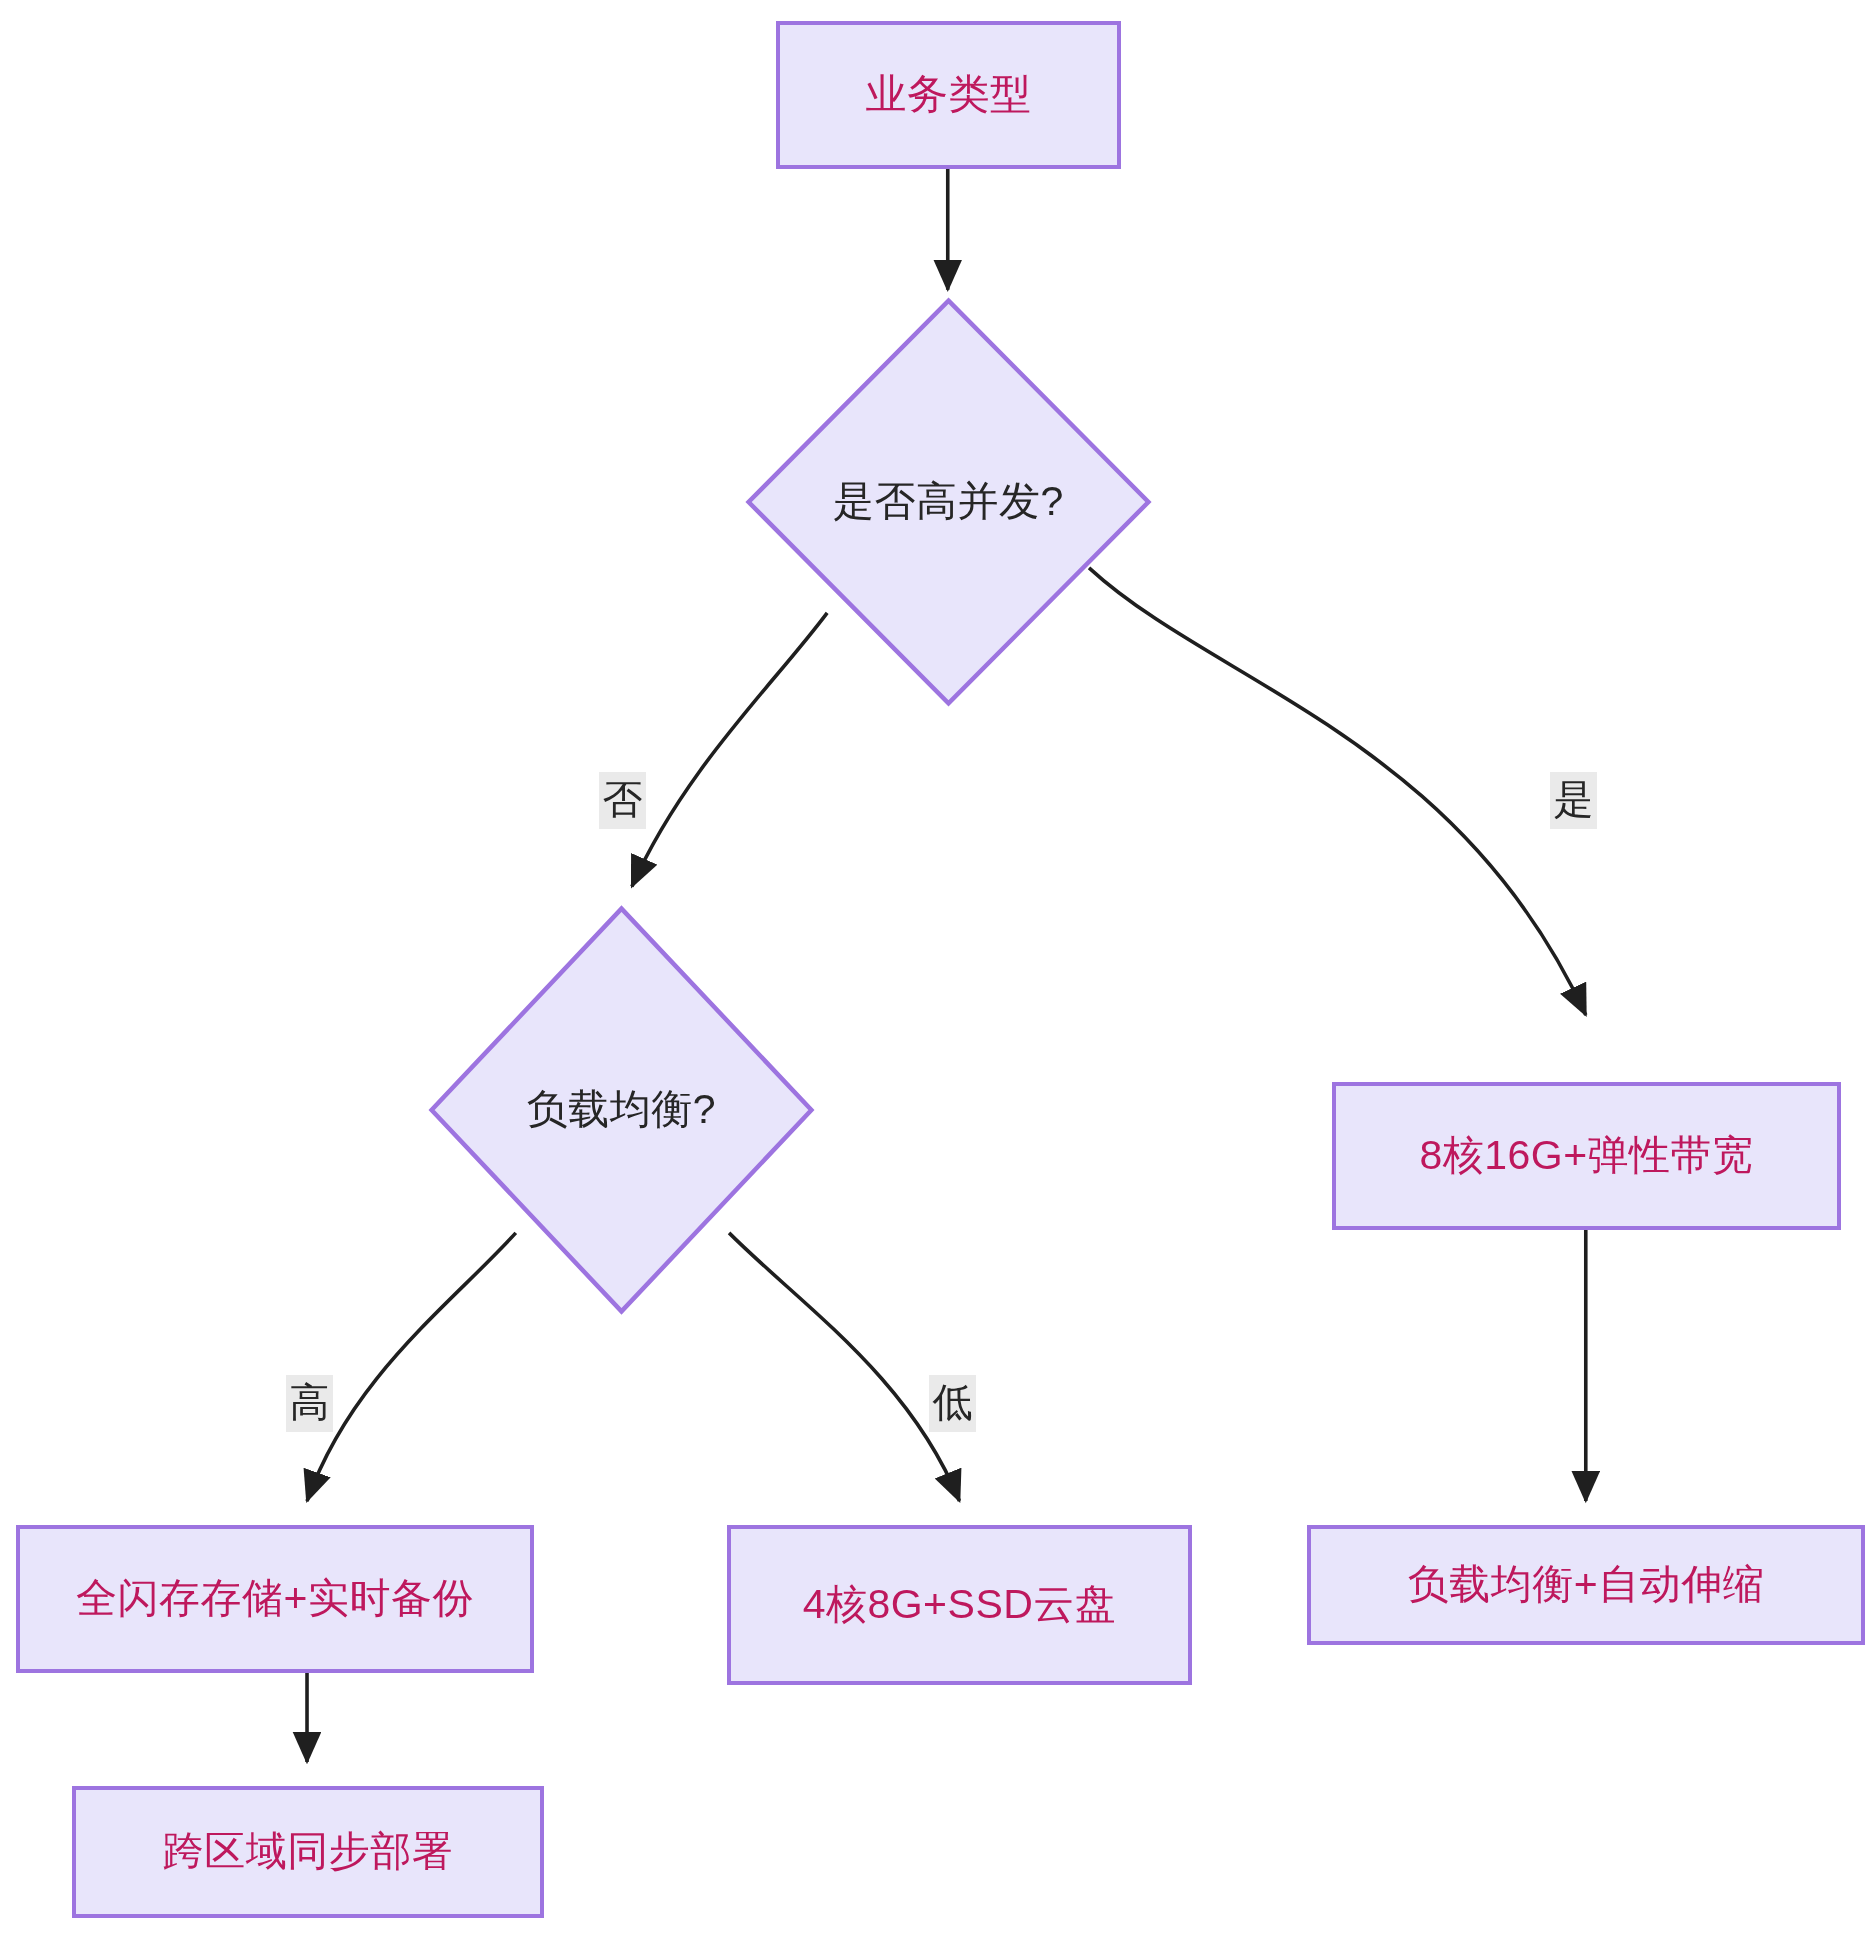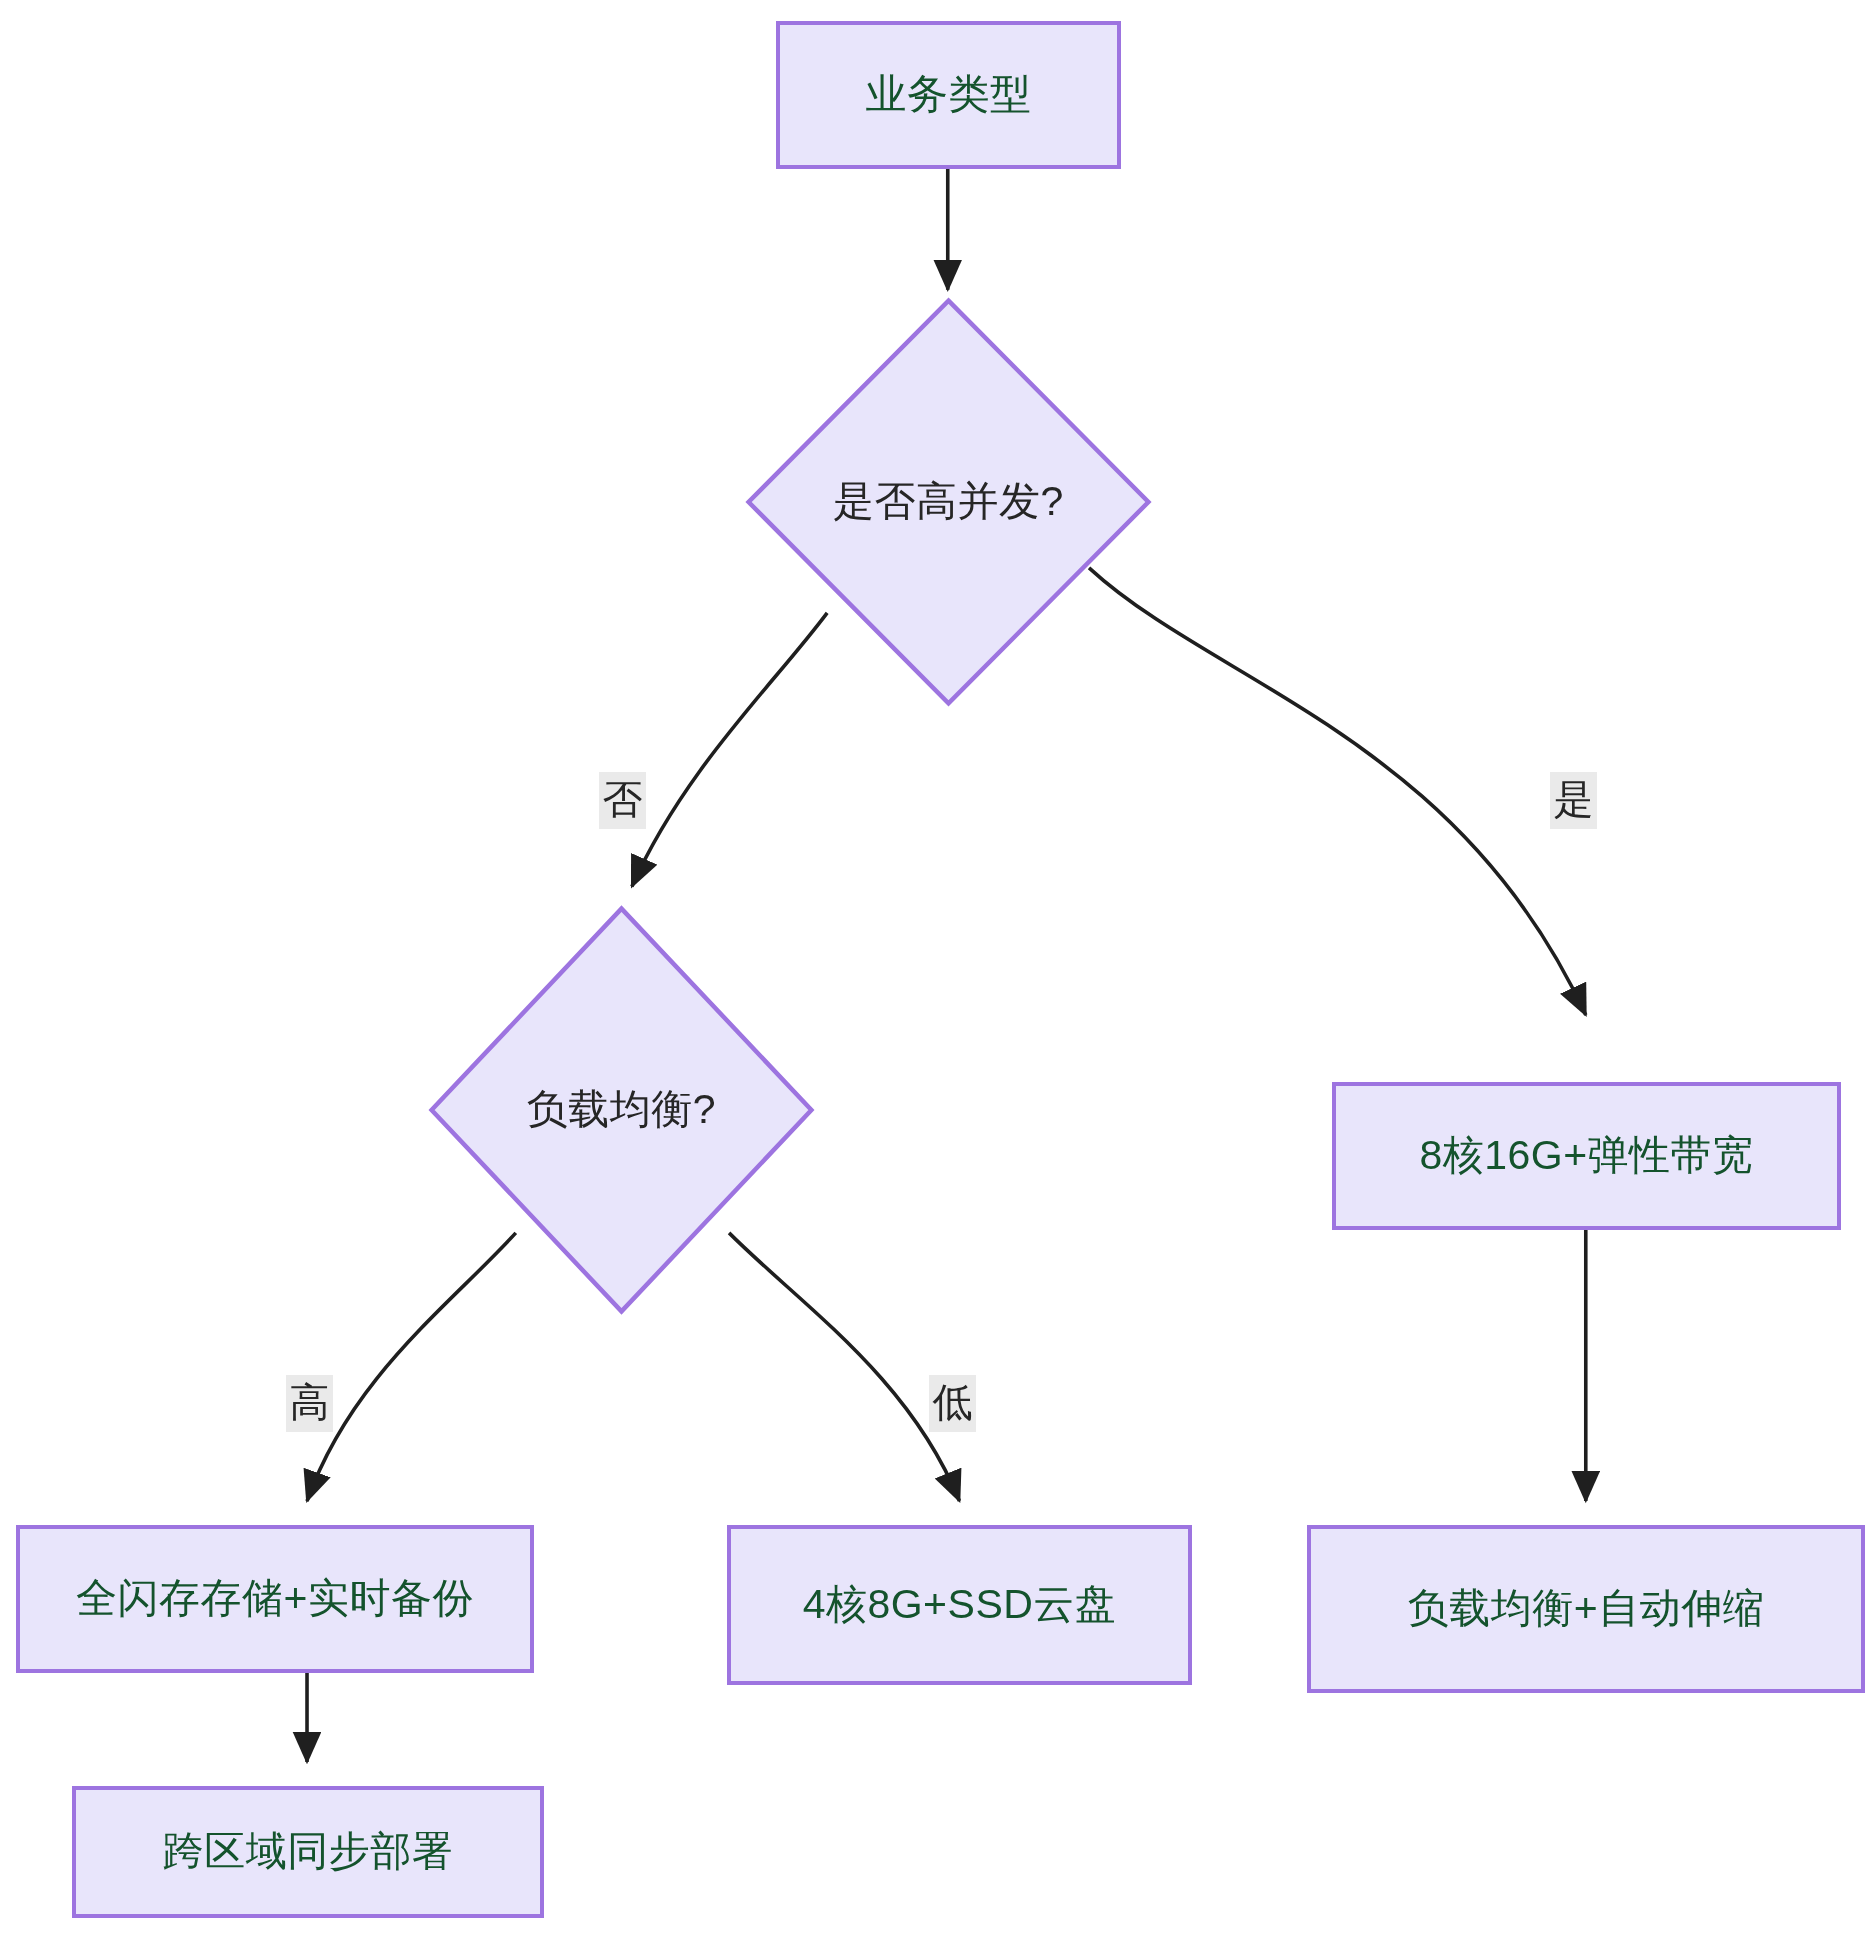--- a/index.html
+++ b/index.html
@@ -29,21 +29,21 @@
     position: absolute;
     box-sizing: border-box;
     display: flex;
     align-items: center;
     justify-content: center;
     text-align: center;
   }
   .node-rect {
     background: #e8e5fb;
     border: 4.5px solid #9d74e0;
-    color: #14532d;
+    color: #be185d;
     font-size: 41px;
     line-height: 1.25;
     letter-spacing: 0.5px;
   }
   .node-diamond {
     background: transparent;
     border: none;
   }
   .diamond-shape {
     position: absolute;
@@ -121,21 +121,21 @@
   </div>
 
   <div class="node node-rect" style="left:16px; top:1525px; width:518px; height:148px;">
     <span>全闪存存储+实时备份</span>
   </div>
 
   <div class="node node-rect" style="left:727px; top:1525px; width:465px; height:160px;">
     <span>4核8G+SSD云盘</span>
   </div>
 
-  <div class="node node-rect" style="left:1307px; top:1525px; width:558px; height:168px;">
+  <div class="node node-rect" style="left:1307px; top:1525px; width:558px; height:120px;">
     <span>负载均衡+自动伸缩</span>
   </div>
 
   <div class="node node-rect" style="left:72px; top:1786px; width:472px; height:132px;">
     <span>跨区域同步部署</span>
   </div>
 
   <div class="edge-label" style="left:599px; top:772px;">否</div>
 
   <div class="edge-label" style="left:1550px; top:772px;">是</div>

